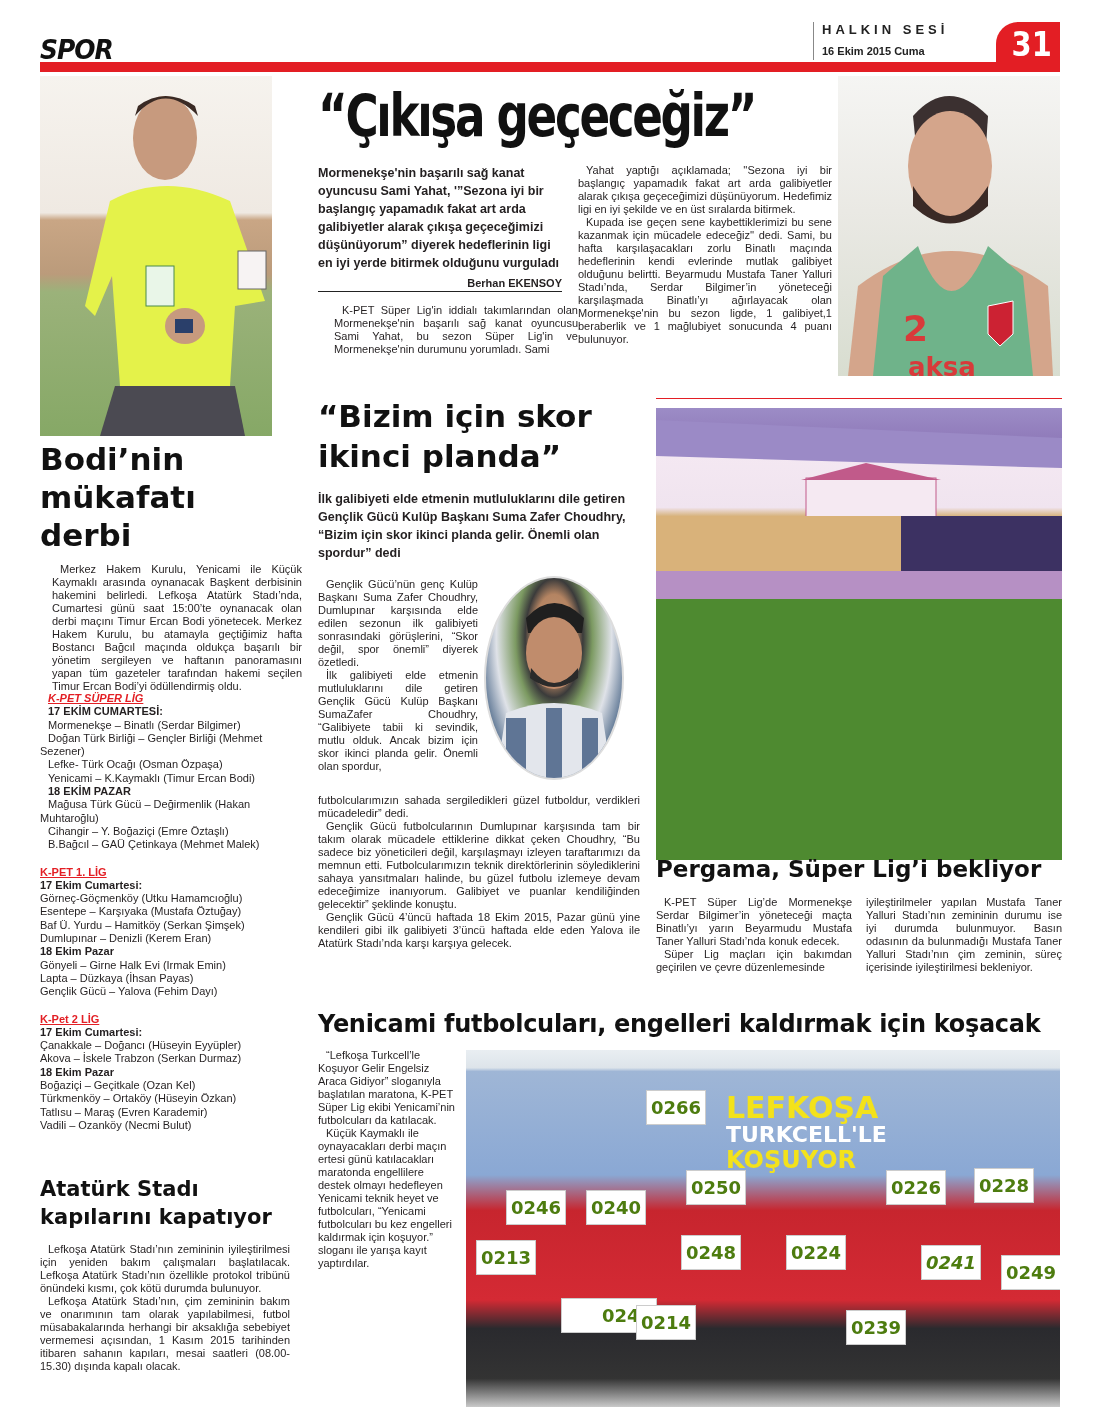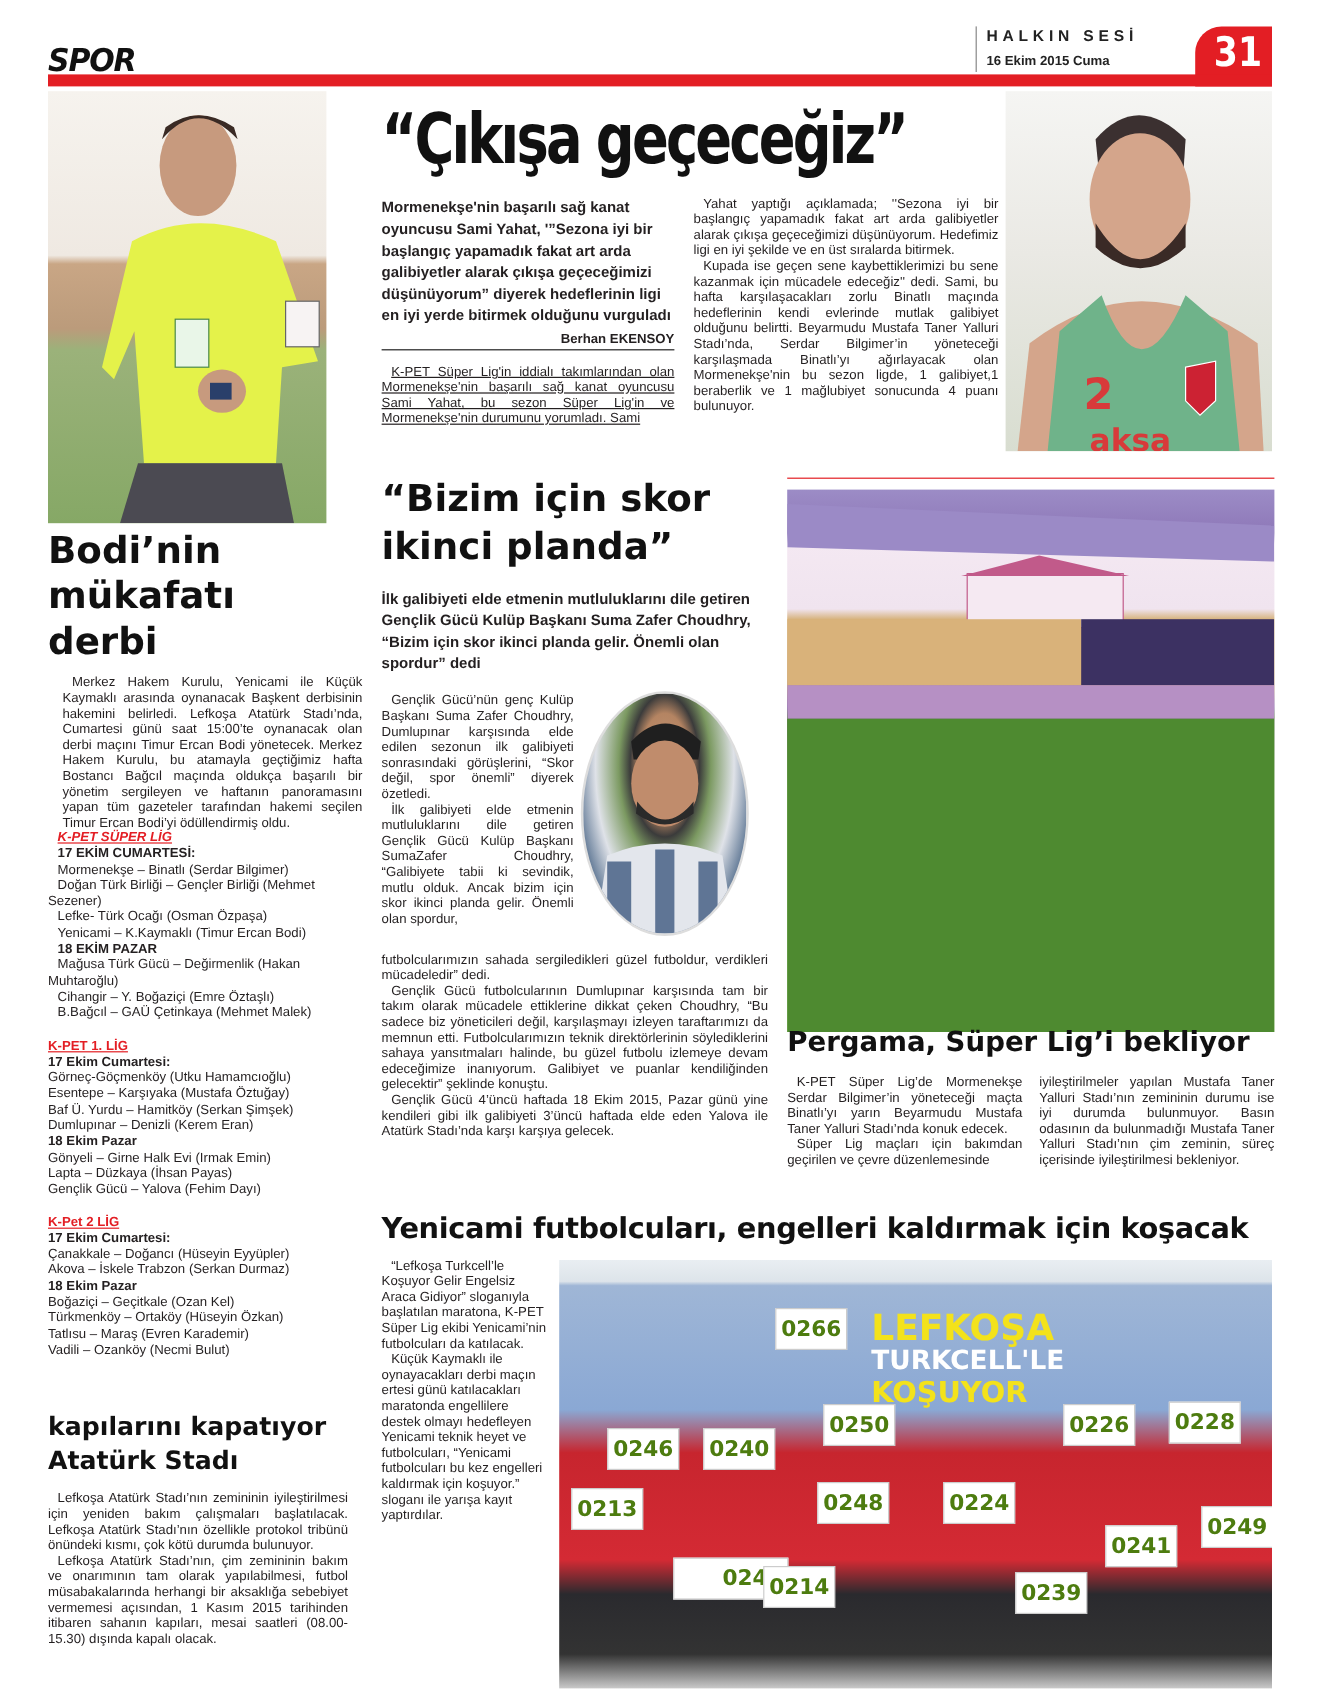--- a/index.html
+++ b/index.html
@@ -74,21 +74,21 @@
     <text x="65" y="265" fill="#d83a3a" font-size="36" font-weight="bold" font-family="DejaVu Sans">2</text>
     <path d="M150 230 L175 225 L175 258 L162 270 L150 258 Z" fill="#c23" stroke="#fff"></path>
     <text x="70" y="300" fill="#d83a3a" font-size="26" font-weight="bold" font-family="DejaVu Sans">aksa</text>
   </svg>
 </div>
 
 <div class="abs headline-main">“Çıkışa geçeceğiz”</div>
 <div class="abs lede" style="left:318px; top:164px; width:248px;">Mormenekşe'nin başarılı sağ kanat oyuncusu Sami Yahat, '”Sezona iyi bir başlangıç yapamadık fakat art arda galibiyetler alarak çıkışa geçeceğimizi düşünüyorum” diyerek hedeflerinin ligi en iyi yerde bitirmek olduğunu vurguladı</div>
 <div class="abs byline">Berhan EKENSOY</div>
 <div class="abs byline-rule"></div>
-<div class="abs body-text" style="left:318px; top:304px; width:244px;text-decoration:underline;">
+<div class="abs body-text" style="left:334px; top:304px; width:244px;">
   <p>K-PET Süper Lig'in iddialı takımlarından olan Mormenekşe'nin başarılı sağ kanat oyuncusu Sami Yahat, bu sezon Süper Lig'in ve Mormenekşe'nin durumunu yorumladı. Sami</p>
 </div>
 <div class="abs body-text" style="left:578px; top:164px; width:254px;">
   <p>Yahat yaptığı açıklamada; ''Sezona iyi bir başlangıç yapamadık fakat art arda galibiyetler alarak çıkışa geçeceğimizi düşünüyorum.  Hedefimiz ligi en iyi şekilde ve en üst sıralarda bitirmek.</p>
   <p>Kupada ise geçen sene kaybettiklerimizi bu sene kazanmak için mücadele edeceğiz'' dedi. Sami, bu hafta karşılaşacakları zorlu Binatlı maçında hedeflerinin kendi evlerinde mutlak galibiyet olduğunu belirtti.  Beyarmudu Mustafa Taner Yalluri Stadı’nda, Serdar Bilgimer’in yöneteceği karşılaşmada Binatlı’yı ağırlayacak olan Mormenekşe'nin bu sezon ligde, 1 galibiyet,1 beraberlik ve 1 mağlubiyet sonucunda 4 puanı bulunuyor.</p>
 </div>
 
 <div class="abs h2" style="left:40px; top:440px; font-size:31px; line-height:38px; width:250px;">
   <div>Bodi’nin</div>
   <div>mükafatı derbi</div>
@@ -125,22 +125,22 @@
     <div>Çanakkale – Doğancı (Hüseyin Eyyüpler)</div>
     <div>Akova – İskele Trabzon (Serkan Durmaz)</div>
     <div class="day">18 Ekim Pazar</div>
     <div>Boğaziçi – Geçitkale (Ozan Kel)</div>
     <div>Türkmenköy – Ortaköy (Hüseyin Özkan)</div>
     <div>Tatlısu – Maraş (Evren Karademir)</div>
     <div>Vadili – Ozanköy (Necmi Bulut)</div>
   </div>
 
 <div class="abs h2" style="left:40px; top:1175px; font-size:21px; line-height:28px; width:250px;">
+  <div>Atatürk Stadı</div>
   <div>kapılarını kapatıyor</div>
-  <div>Atatürk Stadı</div>
 </div>
 <div class="abs body-text" style="left:40px; top:1243px; width:250px;">
   <p>Lefkoşa Atatürk Stadı’nın zemininin iyileştirilmesi için yeniden bakım çalışmaları başlatılacak. Lefkoşa Atatürk Stadı’nın özellikle protokol tribünü önündeki kısmı, çok kötü durumda bulunuyor.</p>
   <p>Lefkoşa Atatürk Stadı’nın, çim zemininin bakım ve onarımının tam olarak yapılabilmesi, futbol müsabakalarında herhangi bir aksaklığa sebebiyet vermemesi açısından, 1 Kasım 2015 tarihinden itibaren sahanın kapıları, mesai saatleri (08.00-15.30) dışında kapalı olacak.</p>
 </div>
 
 <div class="abs h2" style="left:318px; top:396px; font-size:31px; line-height:40px; width:330px;">
   <div>“Bizim için skor</div>
   <div>ikinci planda”</div>
 </div>
@@ -196,18 +196,18 @@
   <div class="banner-text" style="left:260px; top:96px; font-size:24px; color:#f3e21b;">KOŞUYOR</div>
 <div class="bib" style="left: 180px; top: 40px;">0266</div>
     <div class="bib" style="left: 220px; top: 120px;">0250</div>
     <div class="bib" style="left: 420px; top: 120px;">0226</div>
     <div class="bib" style="left: 508px; top: 118px;">0228</div>
     <div class="bib" style="left: 40px; top: 140px;">0246</div>
     <div class="bib" style="left: 120px; top: 140px;">0240</div>
     <div class="bib" style="left: 10px; top: 190px;">0213</div>
     <div class="bib" style="left: 215px; top: 185px;">0248</div>
     <div class="bib" style="left: 320px; top: 185px;">0224</div>
-    <div class="bib" style="left: 455px; top: 221px;">0241</div>
+    <div class="bib" style="left: 455px; top: 195px; font-style: italic;">0241</div>
     <div class="bib" style="left: 535px; top: 205px;">0249</div>
     <div class="bib" style="left: 95px; top: 248px; padding-left: 40px;">0247</div>
     <div class="bib" style="left: 170px; top: 255px;">0214</div>
     <div class="bib" style="left: 380px; top: 260px;">0239</div>
   </div>
 
 </body></html>

